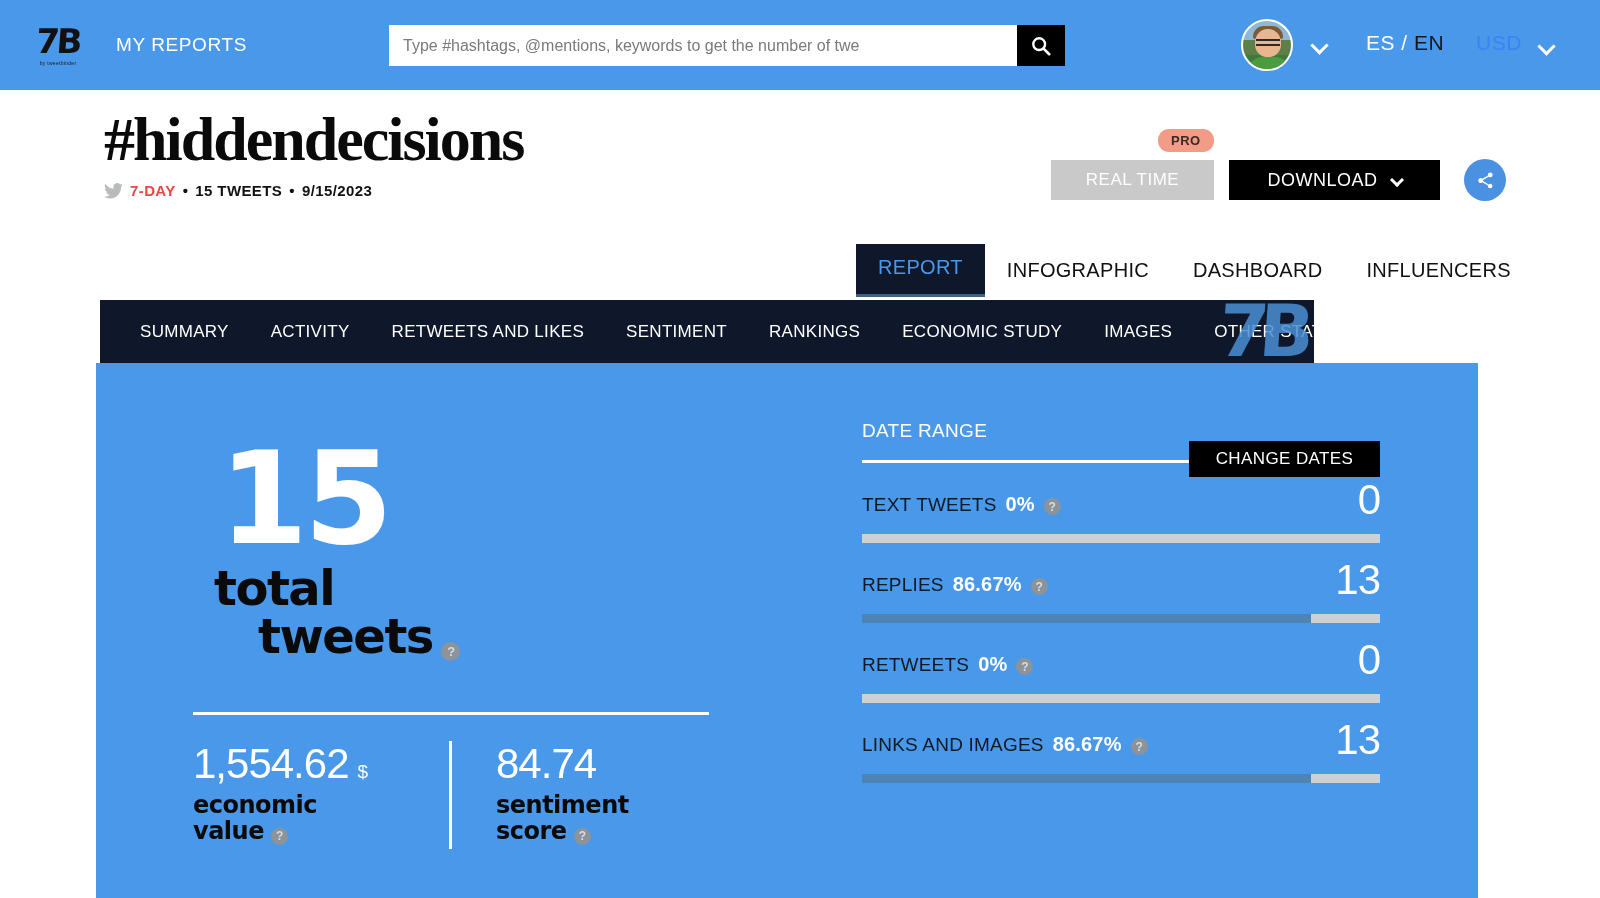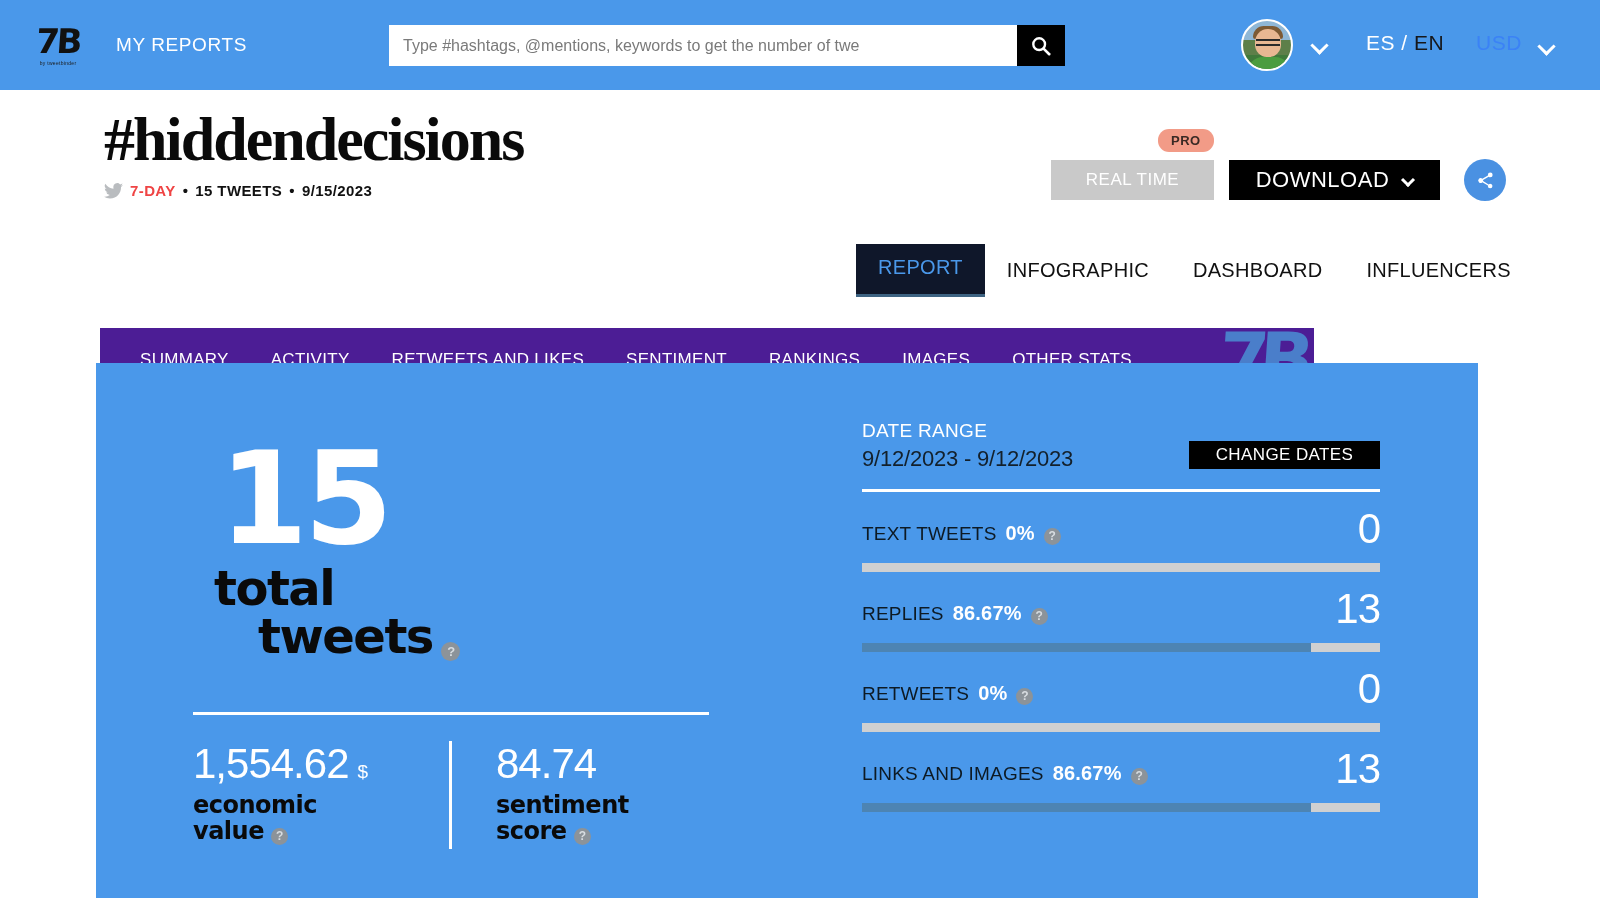--- a/index.html
+++ b/index.html
@@ -117,21 +117,21 @@
   }
   .btn-realtime {
     position: absolute; left: 1051px; top: 160px;
     width: 163px; height: 40px; background: #c9c9c9; color: #ffffff;
     border: none; font-size: 17px; letter-spacing: .5px;
     font-family: "Liberation Sans", sans-serif; cursor: not-allowed;
   }
   .btn-download {
     position: absolute; left: 1229px; top: 160px;
     width: 211px; height: 40px; background: #000; color: #fff;
-    border: none; font-size: 22px; letter-spacing: .5px; cursor: pointer;
+    border: none; font-size: 18px; letter-spacing: .5px; cursor: pointer;
     display: flex; align-items: center; justify-content: center; gap: 14px;
     font-family: "Liberation Sans", sans-serif;
   }
   .btn-download .chev { width: 10px; height: 10px; border-width: 3px; }
   .btn-share {
     position: absolute; left: 1464px; top: 159px;
     width: 42px; height: 42px; border-radius: 50%;
     background: #4a91e2; border: none; cursor: pointer;
     display: flex; align-items: center; justify-content: center;
   }
@@ -147,22 +147,22 @@
     font-family: "Liberation Sans", sans-serif; white-space: nowrap;
   }
   .maintab.active {
     color: #4a98ea; background: #0f172a;
     border-bottom: 3px solid #3d6382;
   }
 
   
   .subnav {
     position: absolute; left: 100px; top: 300px;
-    width: 1214px; height: 63px; background: #4c1d95;
-    display: flex; align-items: center; overflow: hidden; margin-top: 28px;
+    width: 1214px; height: 63px; background: #0f172a;
+    display: flex; align-items: center; overflow: hidden;
   }
   .subnav-item {
     font-size: 17px; color: #ffffff; letter-spacing: .3px;
     padding: 0 21px; background: none; border: none; cursor: pointer;
     font-family: "Liberation Sans", sans-serif; white-space: nowrap;
     line-height: 63px;
   }
   .subnav-item:first-child { padding-left: 40px; }
   .subnav-watermark {
     position: absolute; right: 0px; top: 0px;
@@ -236,21 +236,21 @@
     position: absolute; left: 766px; top: 55px; width: 518px;
   }
   .dr-label {
     font-size: 19px; color: #ffffff; letter-spacing: .3px; line-height: 1.35;
   }
   .dr-value {
     font-size: 22px; color: #13202b; letter-spacing: -.2px; line-height: 1.35;
   }
   .btn-changedates {
     position: absolute; right: 0; top: 23px;
-    width: 191px; height: 28px; background: #000; color: #fff;
+    width: 191px; height: 36px; background: #000; color: #fff;
     border: none; font-size: 17px; letter-spacing: .4px; cursor: pointer;
     font-family: "Liberation Sans", sans-serif;
   }
   .dr-rule {
     margin-top: 16px; width: 518px; height: 3px; background: #ffffff;
   }
 
   .mrow { margin-top: 30px; position: relative; }
   .mrow:first-of-type { margin-top: 28px; }
   .mrow .head {
@@ -346,20 +346,21 @@
     <button class="maintab">DASHBOARD</button>
     <button class="maintab">INFLUENCERS</button>
   </div>
 
   <div class="subnav">
     <button class="subnav-item">SUMMARY</button>
     <button class="subnav-item">ACTIVITY</button>
     <button class="subnav-item">RETWEETS AND LIKES</button>
     <button class="subnav-item">SENTIMENT</button>
     <button class="subnav-item">RANKINGS</button>
+    <button class="subnav-item">ECONOMIC STUDY</button>
     <button class="subnav-item">IMAGES</button>
     <button class="subnav-item">OTHER STATS</button>
     <div class="subnav-watermark">7B</div>
   </div>
 
   <div class="panel">
 
     <div class="bignum">15</div>
     <div class="biglabel1">total</div>
     <div class="biglabel2">
@@ -396,21 +397,20 @@
             <span>score</span>
             <span class="qmark sm">?</span>
           </div>
         </div>
       </div>
     </div>
 
     <div class="right">
 
       <div class="dr-label">DATE RANGE</div>
-      <div class="dr-value">9/12/2023 - 9/12/2023</div>
       <button class="btn-changedates">CHANGE DATES</button>
       <div class="dr-rule"></div>
 
       <div class="mrow">
         <div class="head">
           <span class="name">TEXT TWEETS</span>
           <span class="pct">0%</span>
           <span class="qmark sm">?</span>
         </div>
         <div class="count">0</div>

